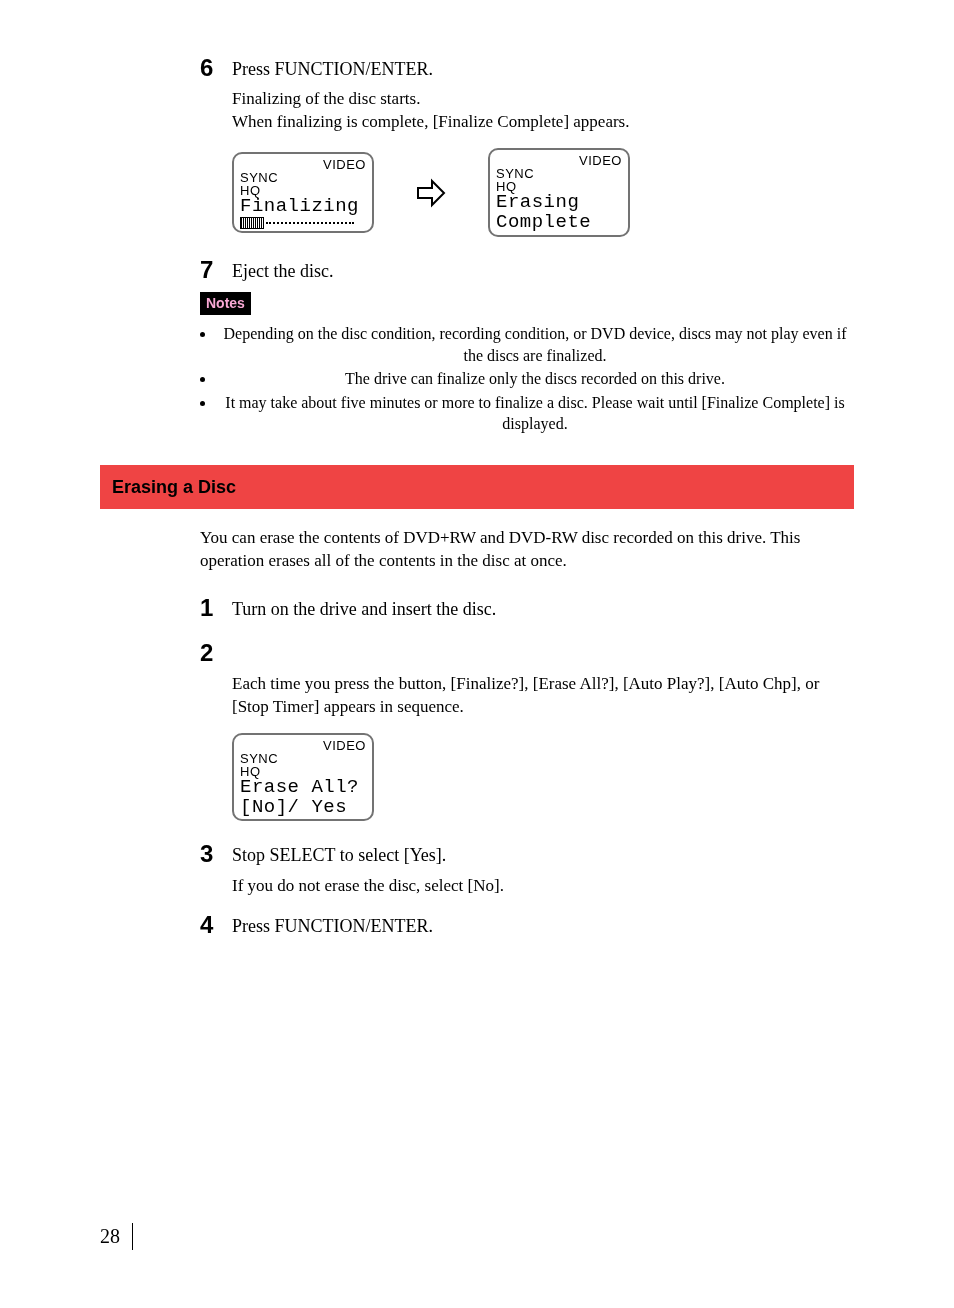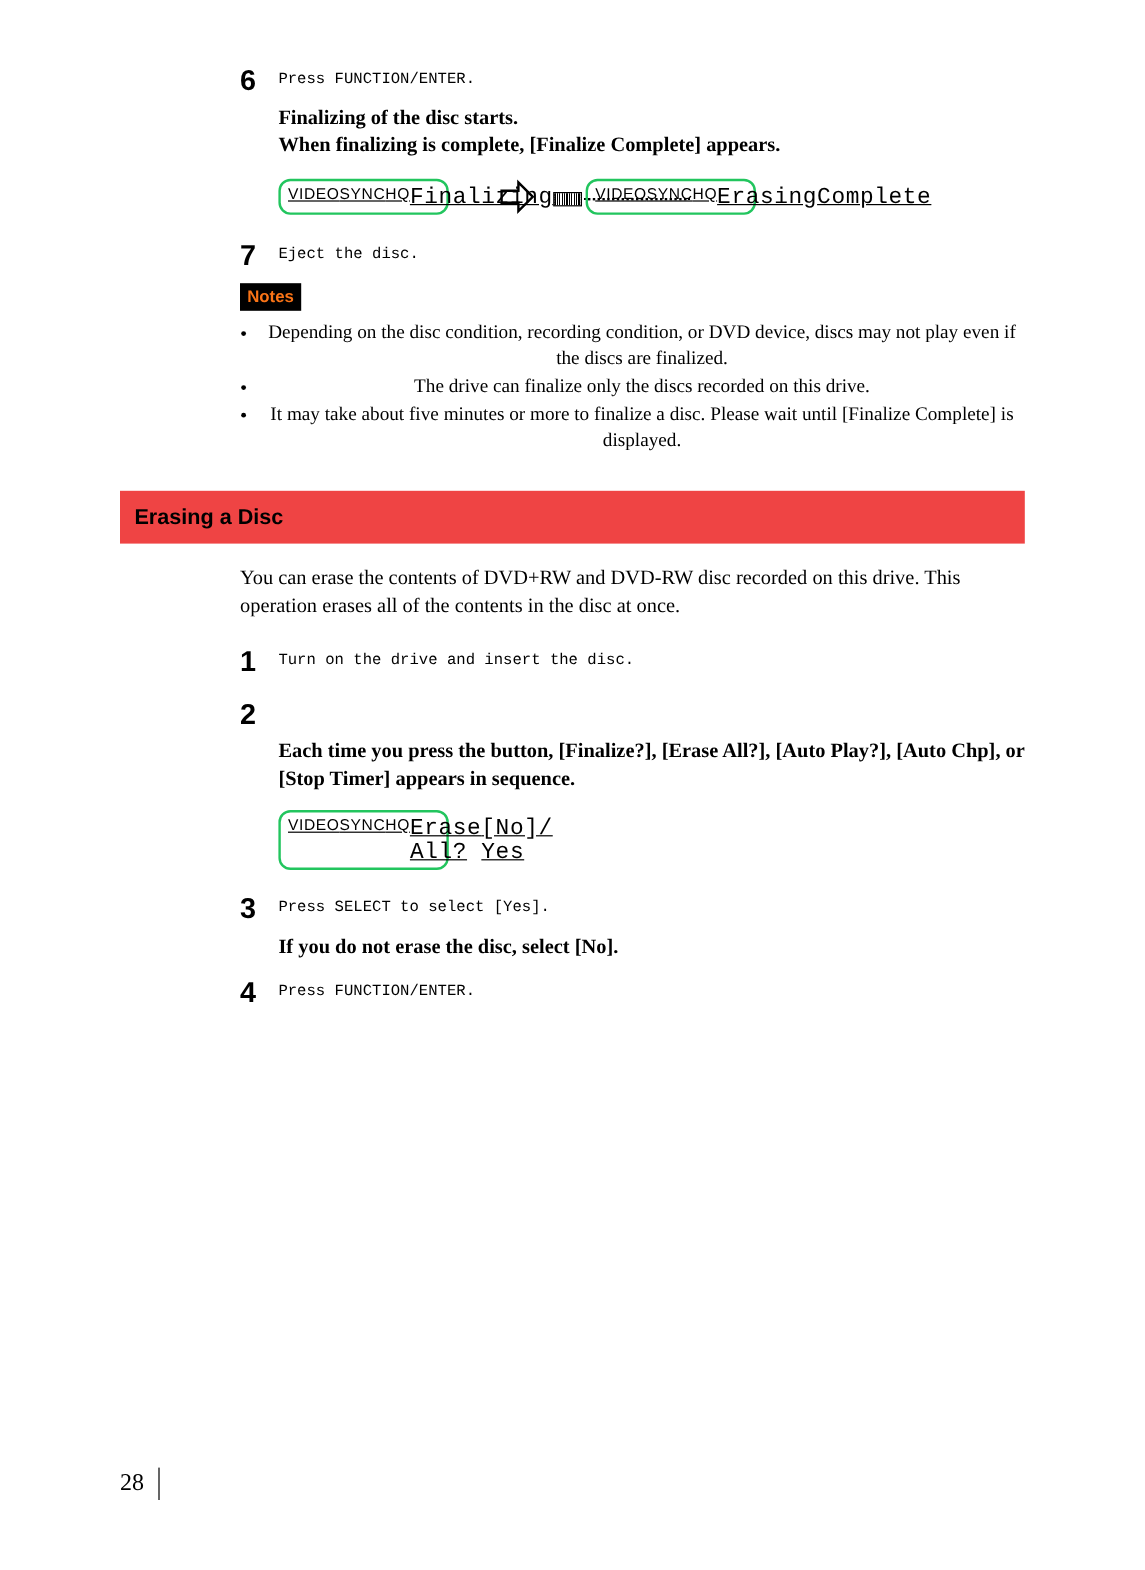--- a/index.html
+++ b/index.html
@@ -27,46 +27,45 @@
     font-family: Arial, Helvetica, sans-serif;
     font-size: 24px;
     font-weight: bold;
     width: 28px;
     flex-shrink: 0;
     margin-right: 4px;
     line-height: 1.1;
     margin-left: 100px;
   }
   .steptitle {
-    font-family: Liberation Mono, monospace;
-    font-size: 13px;
+    font-family: Liberation Serif, serif;
+    font-size: 18px;
     font-weight: normal;
     line-height: 1.4;
     padding-top: 2px;
   }
   .stepbody {
     margin-left: 132px;
     margin-bottom: 14px;
-    font-weight: bold;
   }
   .lcd-row {
     display: flex;
     align-items: center;
     gap: 40px;
     margin: 14px 0 20px 132px;
   }
   .lcd {
-    border: 2px solid #22c55e;
+    border: 2px solid #737373;
     border-radius: 10px;
     width: 126px;
     padding: 4px 6px 2px 6px;
     display: flex;
+    flex-direction: column;
     font-family: Arial, Helvetica, sans-serif;
     line-height: 1.0;
-    text-decoration: underline;
   }
   .lcd-video {
     font-size: 13px;
     text-align: right;
     letter-spacing: 0.5px;
   }
   .lcd-small {
     font-size: 13px;
     letter-spacing: 0.5px;
   }
@@ -93,21 +92,21 @@
   .prog-empty {
     display: inline-block;
     width: 88px;
     height: 0;
     border-bottom: 2px dotted #000;
   }
   .arrow svg { display: block; }
   .notes-badge {
     display: inline-block;
     background: #000;
-    color: #f97316;
+    color: #f9a8d4;
     font-family: Arial, Helvetica, sans-serif;
     font-weight: bold;
     font-size: 14px;
     padding: 2px 6px;
     margin-left: 100px;
     margin-bottom: 6px;
   }
   ul.notes {
     margin: 0 0 30px 116px;
     padding: 0;
@@ -217,21 +216,21 @@
       <span class="lcd-video">VIDEO</span>
       <span class="lcd-small">SYNC</span>
       <span class="lcd-small">HQ</span>
       <span class="lcd-matrix">Erase All?</span>
       <span class="lcd-matrix">[No]/ Yes</span>
     </div>
   </div>
 
   <div class="step">
     <div class="stepnum">3</div>
-    <div class="steptitle">Press SELECT to select [Yes].</div>
+    <div class="steptitle">Stop SELECT to select [Yes].</div>
   </div>
   <div class="stepbody">
     <div>If you do not erase the disc, select [No].</div>
   </div>
 
   <div class="step">
     <div class="stepnum">4</div>
     <div class="steptitle">Press FUNCTION/ENTER.</div>
   </div>
 

